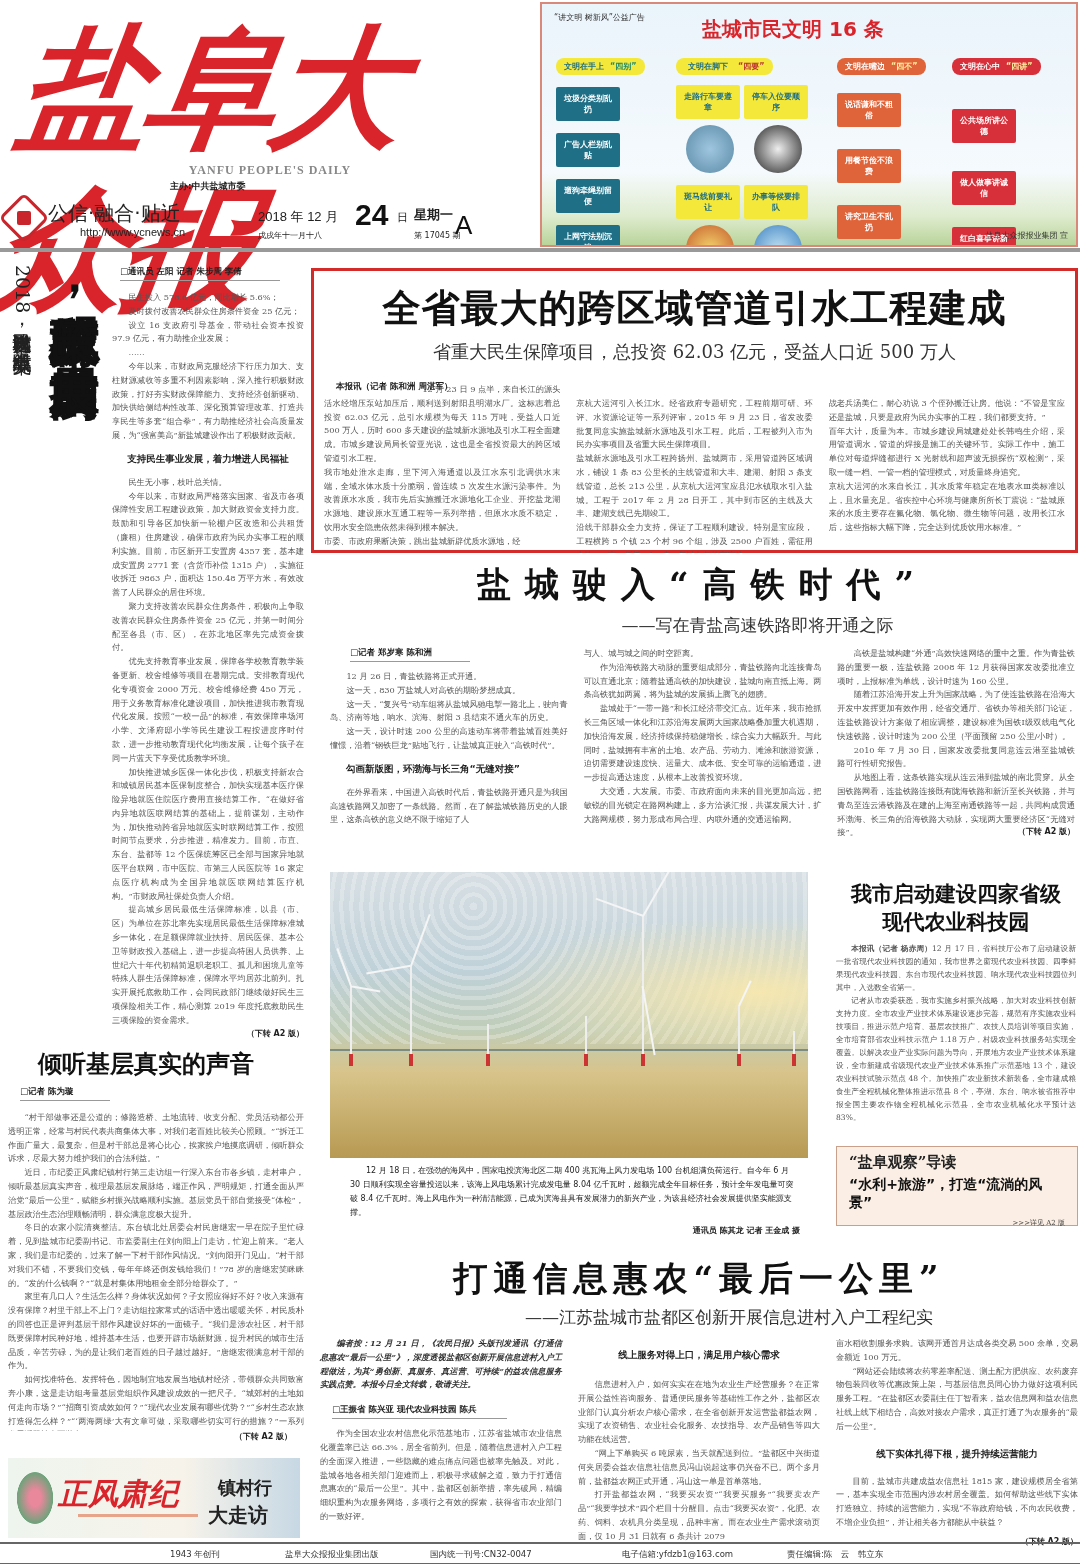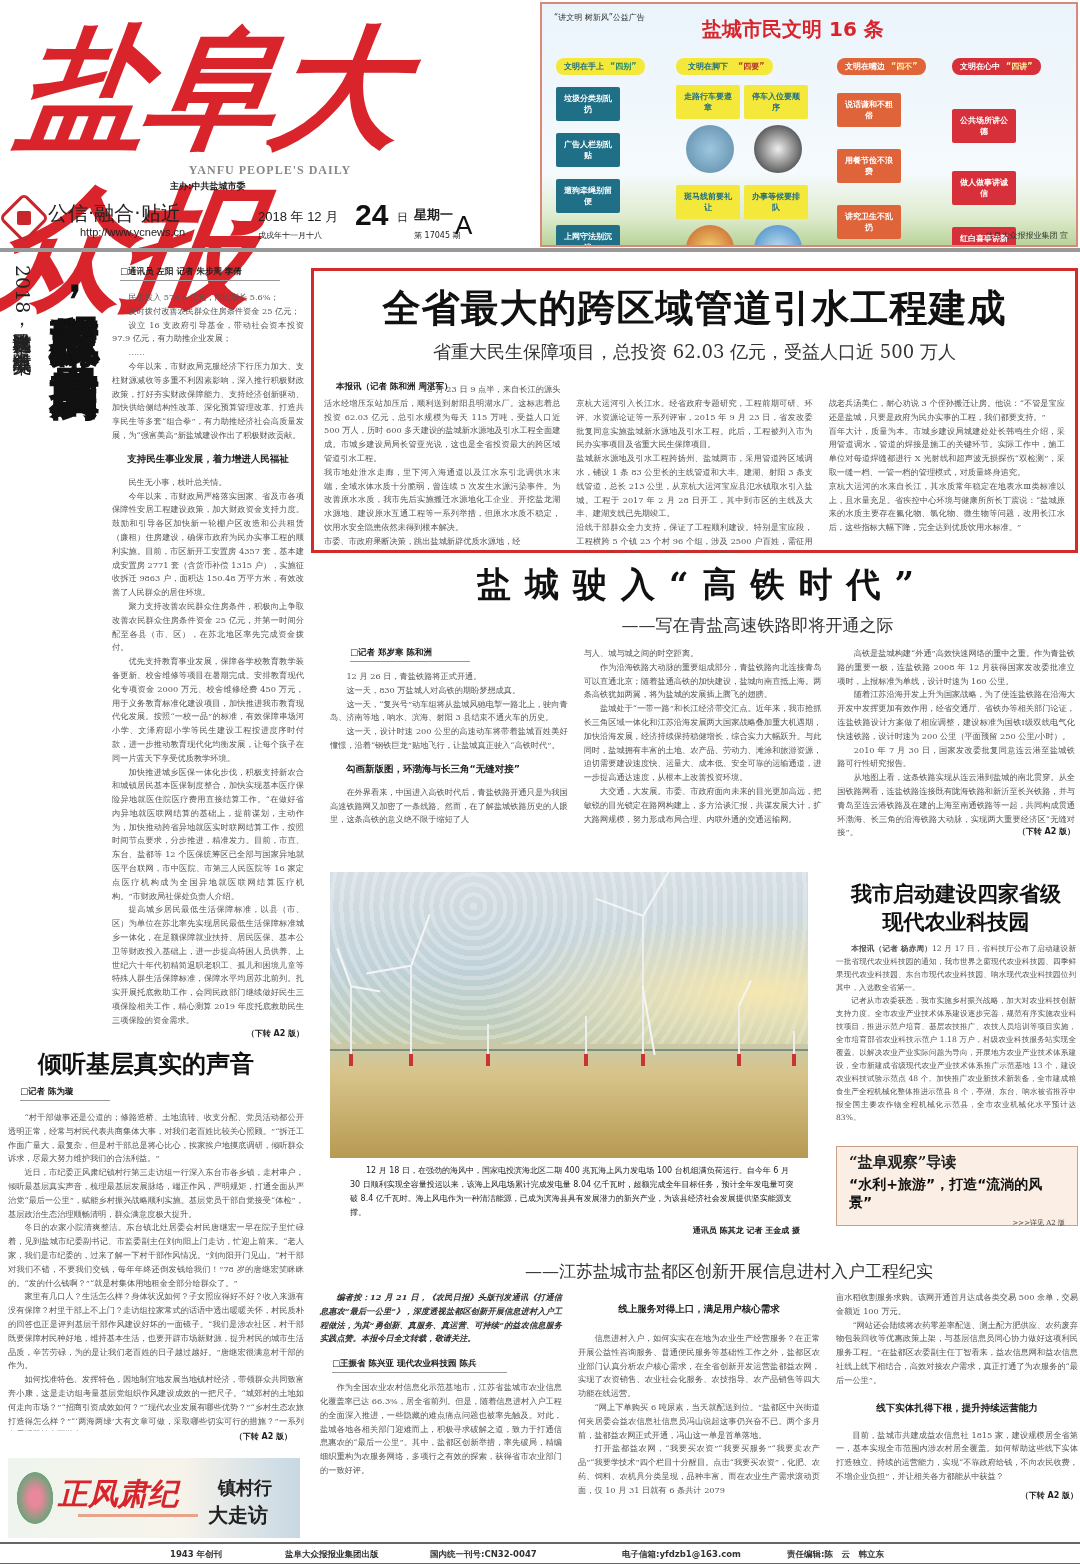--- a/index.html
+++ b/index.html
@@ -46,21 +46,21 @@
 .sub{font-family:"DejaVu Serif",serif;color:#333;text-align:center}
 .cols{display:flex;gap:16px}
 .cols>div{flex:1}
 .photo{left:330px;top:872px;width:478px;height:286px;background:linear-gradient(180deg,#d7dfe4 0%,#bfd1d8 35%,#bfcdb9 55%,#d8c48b 70%,#b79a52 100%);overflow:hidden}
 .turbine{position:absolute;bottom:92px;width:2px;background:#eee}
 .turbine::before{content:"";position:absolute;left:-1px;bottom:0;width:4px;height:12px;background:#c33}
 .blade{position:absolute;width:1.5px;background:#f5f5f5;transform-origin:bottom center}
 .caption{font-family:"DejaVu Sans",sans-serif;font-size:8px;line-height:14px;color:#222;text-indent:2em}
 .readbox{left:836px;top:1146px;width:242px;height:80px;border:1px solid #c9a08a;background:#fbeee4;padding:6px 12px}
 .banner{left:8px;top:1458px;width:292px;height:80px;background:linear-gradient(90deg,#eef5ee,#f7f3ea 60%,#c7d8e4);overflow:hidden}
-.footer{left:0;top:1542px;width:1080px;height:22px;border-top:2px solid #666;border-bottom:1px solid #666;font-family:"DejaVu Sans",sans-serif;font-size:8.5px;font-weight:bold;color:#333}
+.footer{left:0;top:1542px;width:1080px;height:22px;border-top:2px solid #666;border-bottom:1px solid #666;font-family:"DejaVu Sans",sans-serif;font-size:8.5px;font-weight:normal;color:#333}
 .footer span{position:absolute;top:5px}
 </style>
 </head>
 <body>
 
 <div class="abs logo">盐阜大众报</div>
 <div class="abs eng">YANFU PEOPLE'S DAILY</div>
 <div class="abs sponsor">主办:中共盐城市委</div>
 <div class="abs slogan-logo">
     <i></i>
@@ -257,20 +257,21 @@
   </div>
 </div>
 
 <div class="abs readbox">
   <div style="font-family:'DejaVu Serif',serif;font-size:15px;font-weight:bold;color:#222">“盐阜观察”导读</div>
   <div style="font-family:'DejaVu Sans',sans-serif;font-size:14px;font-weight:bold;color:#111;margin-top:4px">“水利+旅游”，打造“流淌的风景”</div>
   <div style="font-size:7px;text-align:right;margin-top:6px;color:#444">&gt;&gt;&gt;详见 A2 版</div>
 </div>
 
 <div class="abs" style="left:320px;top:1256px;width:758px">
+  <div class="h1" style="font-size:34px;letter-spacing:6px">打通信息惠农“最后一公里”</div>
   <div class="sub" style="font-size:17px;margin-top:4px;padding-left:60px">——江苏盐城市盐都区创新开展信息进村入户工程纪实</div>
   <div class="cols" style="margin-top:8px">
     <div>
       <div class="body-text" style="font-style:italic;font-weight:bold;color:#333">编者按：12 月 21 日，《农民日报》头版刊发通讯《打通信息惠农“最后一公里”》，深度透视盐都区创新开展信息进村入户工程做法，为其“勇创新、真服务、真运营、可持续”的益农信息服务实践点赞。本报今日全文转载，敬请关注。</div>
       <div class="byline" style="margin:12px 0 8px 12px;width:175px">□王振省 陈兴亚 现代农业科技园 陈兵</div>
       <div class="body-text">作为全国农业农村信息化示范基地市，江苏省盐城市农业信息化覆盖率已达 66.3%，居全省前列。但是，随着信息进村入户工程的全面深入推进，一些隐藏的难点痛点问题也被率先触及。对此，盐城各地各相关部门迎难而上，积极寻求破解之道，致力于打通信息惠农的“最后一公里”。其中，盐都区创新举措，率先破局，精编细织重构为农服务网络，多项行之有效的探索，获得省市农业部门的一致好评。</div>
     </div>
     <div>
       <div class="sect" style="margin:12px 0 16px">线上服务对得上口，满足用户核心需求</div>
       <div class="body-text">

